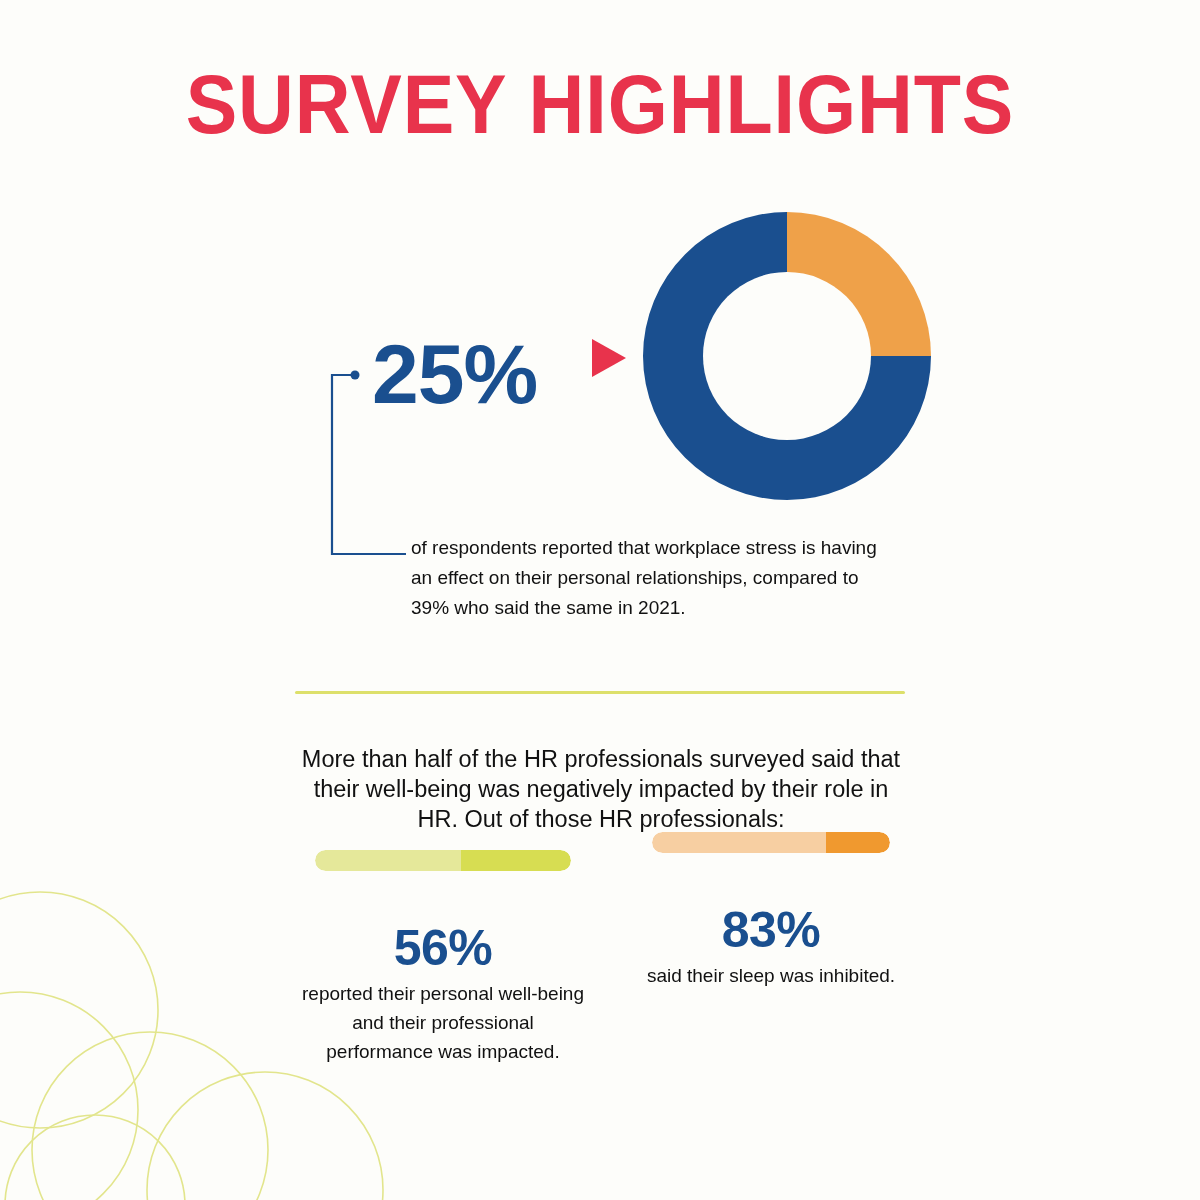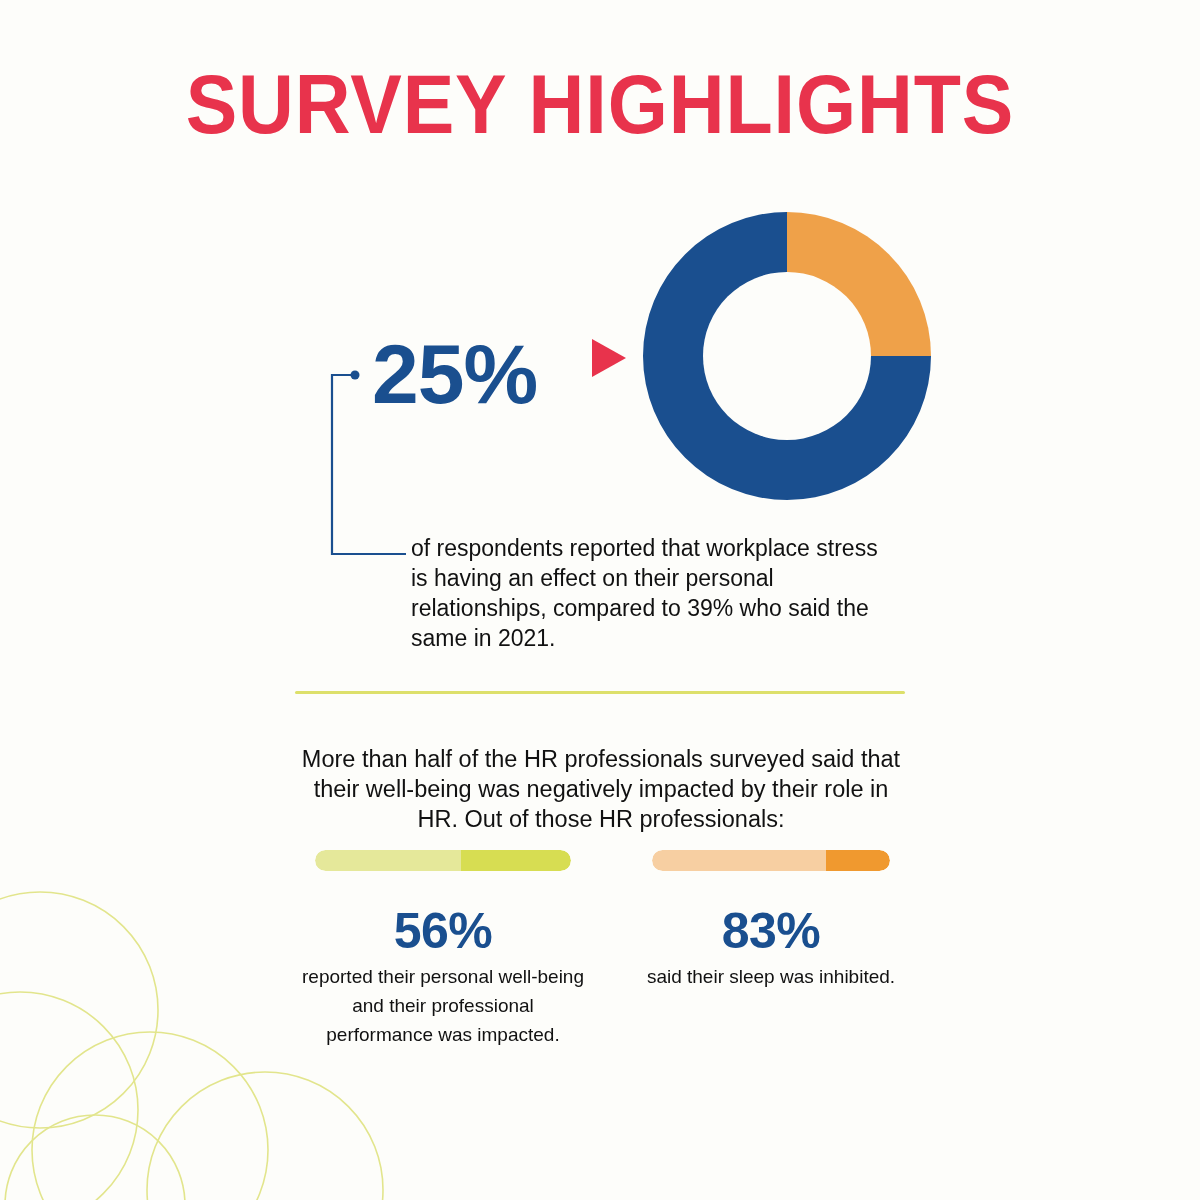--- a/index.html
+++ b/index.html
@@ -88,21 +88,21 @@
     height: 196px;
     pointer-events: none;
   }
 
   
   .para-main {
     position: absolute;
     left: 411px;
     top: 533px;
     width: 470px;
-    font-size: 23px;
+    font-size: 19px;
     line-height: 30px;
     color: #111111;
     text-align: left;
   }
 
   
   .divider {
     position: absolute;
     left: 295px;
     top: 691px;
@@ -123,41 +123,41 @@
     color: #111111;
     text-align: center;
   }
 
   
   .stat-col {
     position: absolute;
     text-align: center;
   }
   .stat-col.left  { left: 300px; top: 850px; width: 286px; }
-  .stat-col.right { left: 640px; top: 850px; width: 262px; }
+  .stat-col.right { left: 640px; top: 832px; width: 262px; }
 
   .bar {
     height: 21px;
     border-radius: 11px;
     overflow: hidden;
     display: flex;
     margin: 0 auto;
   }
   .bar.green { width: 256px; }
   .bar.orange { width: 238px; }
   .bar .seg { height: 100%; }
   .bar .seg.a { border-radius: 11px 0 0 11px; }
   .bar .seg.b { border-radius: 0 11px 11px 0; }
 
   .stat-num {
     font-weight: 700;
     font-size: 50px;
     line-height: 54px;
     color: #1a4f8f;
-    margin-top: 33px;
+    margin-top: 50px;
     letter-spacing: -0.5px;
   }
   .stat-caption {
     font-size: 19px;
     line-height: 29px;
     color: #111111;
     margin-top: 4px;
   }
 </style>
 </head>

